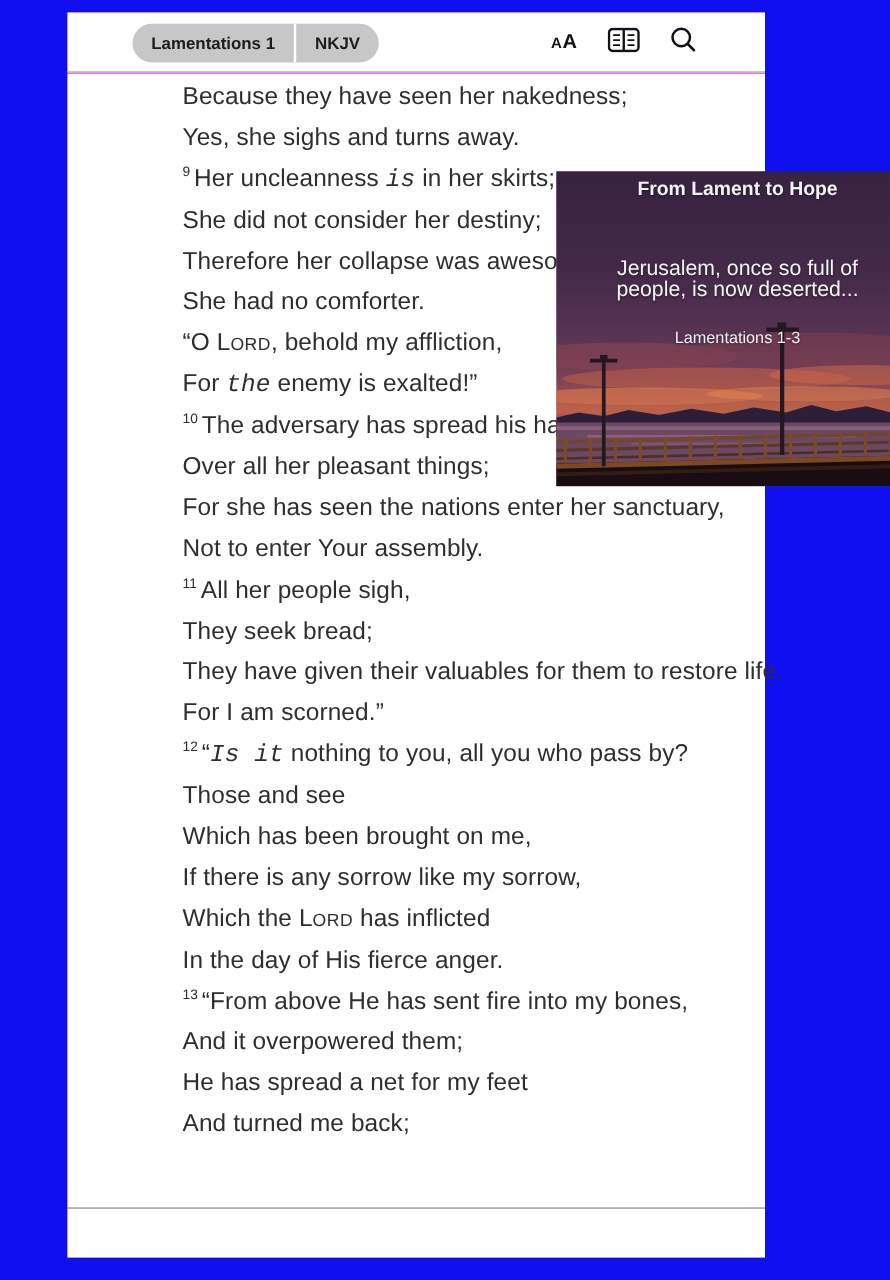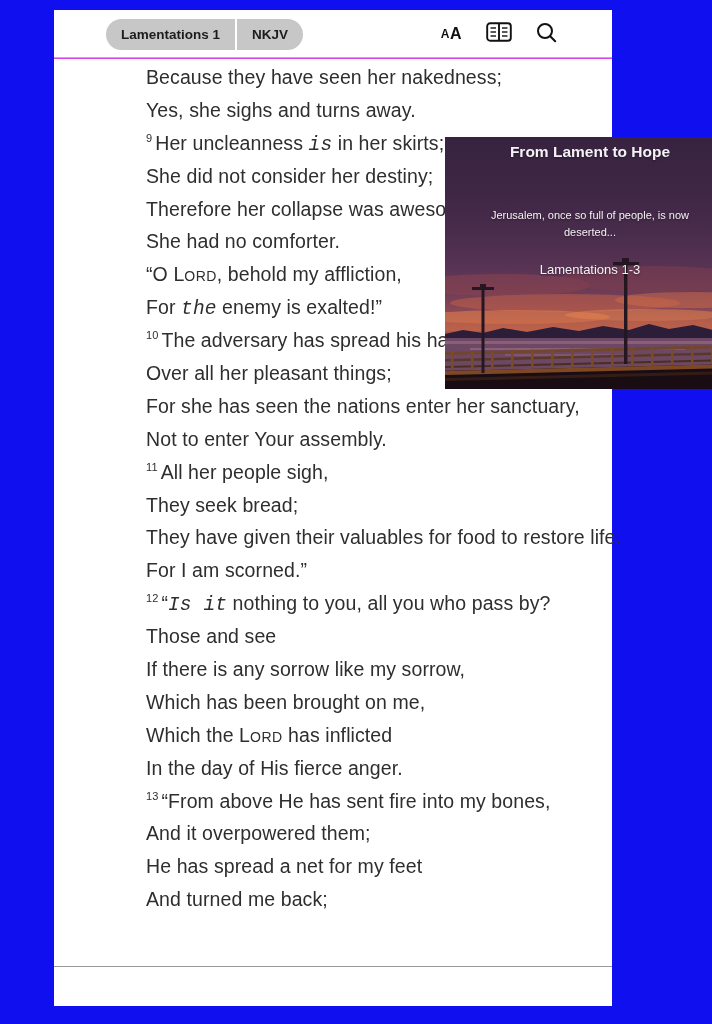--- a/index.html
+++ b/index.html
@@ -61,21 +61,21 @@
       #372240 0%, #3e2745 22%, #492c4b 38%, #583354 52%,
       #6f3d57 62%, #8f4a53 70%, #b05a4c 77%, #7a4455 81%, #4a2e44 100%);
   }
   .card-scene { position:absolute; inset:0; width:100%; height:100%; }
   .card-text { position:absolute; inset:0; text-align:center; color:#f5f2f5; }
   .card-title {
     margin-top:6px; font-size:15.5px; font-weight:bold;
     text-shadow:0 1px 2px rgba(0,0,0,0.4);
   }
   .card-subtitle {
-    margin:46px auto 0; max-width:245px; font-size:11px; line-height:16.5px;
+    margin:46px auto 0; max-width:245px; font-size:17px; line-height:16.5px;
     text-shadow:0 1px 2px rgba(0,0,0,0.4);
   }
   .card-reference { margin-top:22px; font-size:13px; text-shadow:0 1px 2px rgba(0,0,0,0.4); }
   
   .footer {
     position:absolute; left:0; bottom:0; width:100%; height:40px;
     background:#ffffff; border-top:1px solid #9a9a9a;
   }
 </style>
 </head>
@@ -128,26 +128,26 @@
         <div class="verse-line"><span>Therefore her collapse was awesome;</span></div>
         <div class="verse-line"><span>She had no comforter.</span></div>
         <div class="verse-line"><span>“O L</span><span class="sc">ORD</span><span>, behold my affliction,</span></div>
         <div class="verse-line"><span>For </span><span class="italic">the</span><span> enemy is exalted!”</span></div>
         <div class="verse-line"><sup class="vnum">10</sup><span>The adversary has spread his hand</span></div>
         <div class="verse-line"><span>Over all her pleasant things;</span></div>
         <div class="verse-line"><span>For she has seen the nations enter her sanctuary,</span></div>
         <div class="verse-line"><span>Not to enter Your assembly.</span></div>
         <div class="verse-line"><sup class="vnum">11</sup><span>All her people sigh,</span></div>
         <div class="verse-line"><span>They seek bread;</span></div>
-        <div class="verse-line"><span>They have given their valuables for food to restore life.</span></div>
+        <div class="verse-line"><span>They have given their valuables for them to restore life.</span></div>
         <div class="verse-line"><span>For I am scorned.”</span></div>
         <div class="verse-line"><sup class="vnum">12</sup><span>“</span><span class="italic">Is it</span><span> nothing to you, all you who pass by?</span></div>
         <div class="verse-line"><span>Those and see</span></div>
+        <div class="verse-line"><span>Which has been brought on me,</span></div>
         <div class="verse-line"><span>If there is any sorrow like my sorrow,</span></div>
-        <div class="verse-line"><span>Which has been brought on me,</span></div>
         <div class="verse-line"><span>Which the L</span><span class="sc">ORD</span><span> has inflicted</span></div>
         <div class="verse-line"><span>In the day of His fierce anger.</span></div>
         <div class="verse-line"><sup class="vnum">13</sup><span>“From above He has sent fire into my bones,</span></div>
         <div class="verse-line"><span>And it overpowered them;</span></div>
         <div class="verse-line"><span>He has spread a net for my feet</span></div>
         <div class="verse-line"><span>And turned me back;</span></div>
       </div>
 
     <div class="media-card">
       <svg class="card-scene" viewBox="0 0 290 252" preserveAspectRatio="none">

